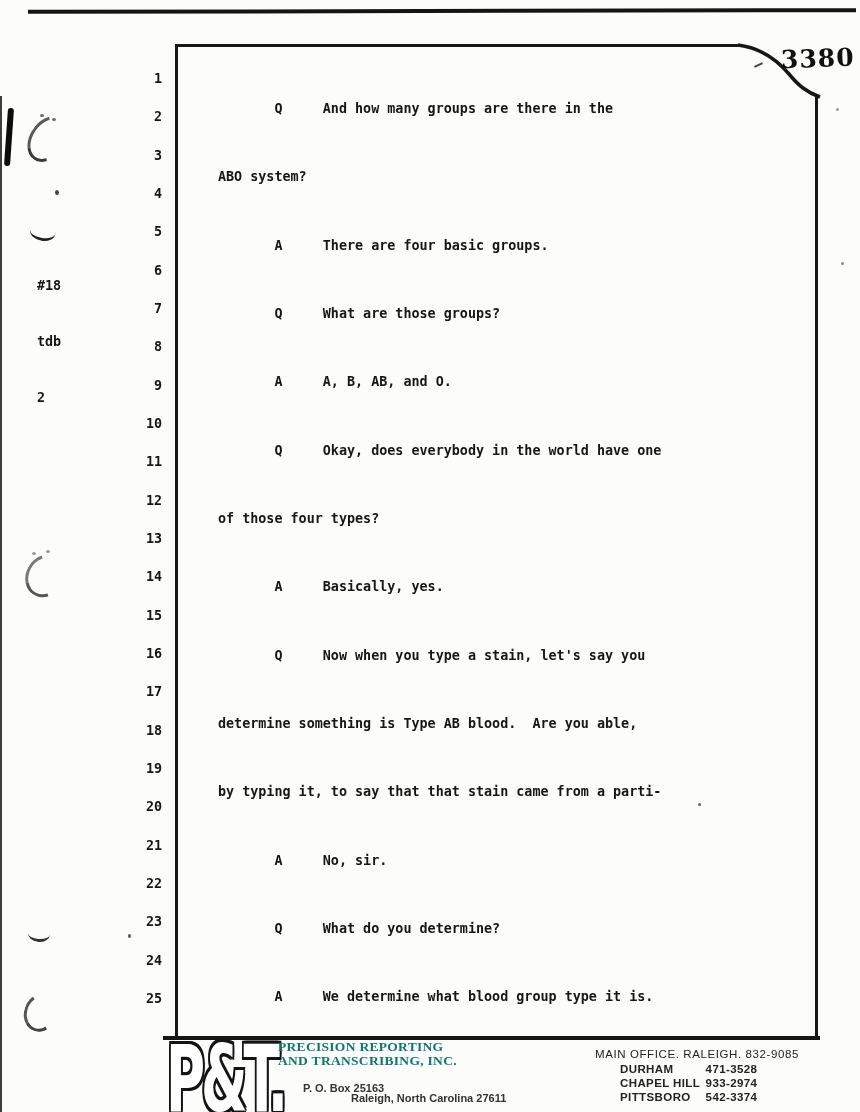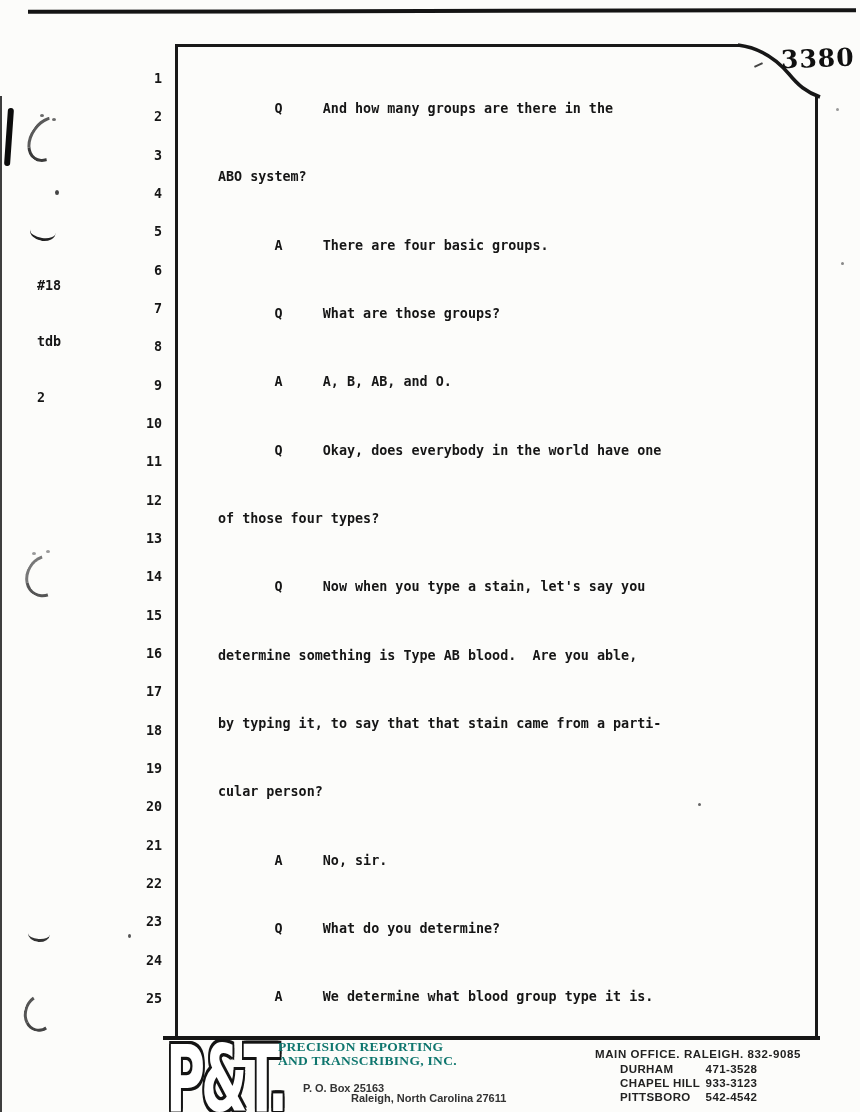--- a/index.html
+++ b/index.html
@@ -51,21 +51,21 @@
     text-shadow:-3px -3px 0 #141414,3px -3px 0 #141414,-3px 3px 0 #141414,3px 3px 0 #141414,
                 -3px 0 0 #141414,3px 0 0 #141414,0 -3px 0 #141414,0 3px 0 #141414;
   }
   .company{position:absolute;left:278px;font-family:Liberation Serif, serif;
     font-weight:bold;font-size:13.5px;letter-spacing:.3px;color:#0f766e;white-space:nowrap;}
   .company-1{top:1039px;} .company-2{top:1053px;}
   .addr{position:absolute;left:303px;font-family:"Liberation Sans",sans-serif;
     font-weight:bold;font-size:11px;color:#333;white-space:nowrap;}
   .addr-1{top:1082px;} .addr-2{top:1092px;padding-left:48px;}
   .main-office{position:absolute;left:595px;top:1048px;font-family:"Liberation Sans",sans-serif;
-    font-weight:bold;font-size:11.5px;letter-spacing:.6px;color:#222;white-space:nowrap;}
+    font-weight:normal;font-size:11.5px;letter-spacing:.6px;color:#222;white-space:nowrap;}
   .office-row{position:absolute;left:620px;width:200px;font-family:"Liberation Sans",sans-serif;
     font-weight:bold;font-size:11.5px;letter-spacing:.4px;color:#222;}
   .office-row .city{display:inline-block;width:82px;}
   .office-row .phone{display:inline-block;text-align:center;}
   .or-1{top:1063px;} .or-2{top:1077px;} .or-3{top:1091px;}
 </style>
 </head>
 <body>
 
 <div class="page">
@@ -134,24 +134,24 @@
   </div>
 
   <div class="transcript-text">
     <div class="trow">       Q     And how many groups are there in the</div>
     <div class="trow">ABO system?</div>
     <div class="trow">       A     There are four basic groups.</div>
     <div class="trow">       Q     What are those groups?</div>
     <div class="trow">       A     A, B, AB, and O.</div>
     <div class="trow">       Q     Okay, does everybody in the world have one</div>
     <div class="trow">of those four types?</div>
+    <div class="trow">       A     Basically, yes.</div>
     <div class="trow">       Q     Now when you type a stain, let's say you</div>
     <div class="trow">determine something is Type AB blood.  Are you able,</div>
     <div class="trow">by typing it, to say that that stain came from a parti-</div>
-    <div class="trow">cular person?</div>
     <div class="trow">       A     No, sir.</div>
     <div class="trow">       Q     What do you determine?</div>
     <div class="trow">       A     We determine what blood group type it is.</div>
     
     
     
     
     
     
     
@@ -165,20 +165,20 @@
   <div class="company company-2">AND TRANSCRIBING, INC.</div>
   <div class="addr addr-1">P. O. Box 25163</div>
   <div class="addr addr-2">Raleigh, North Carolina  27611</div>
   <div class="main-office">MAIN OFFICE. RALEIGH. 832-9085</div>
   <div class="office-row or-1">
     <span class="city">DURHAM</span>
     <span class="phone">471-3528</span>
   </div>
   <div class="office-row or-2">
     <span class="city">CHAPEL HILL</span>
-    <span class="phone">933-3123</span>
+    <span class="phone">933-2974</span>
   </div>
   <div class="office-row or-3">
     <span class="city">PITTSBORO</span>
-    <span class="phone">542-4542</span>
+    <span class="phone">542-3374</span>
   </div>
 
 </div>
 
 </body></html>

